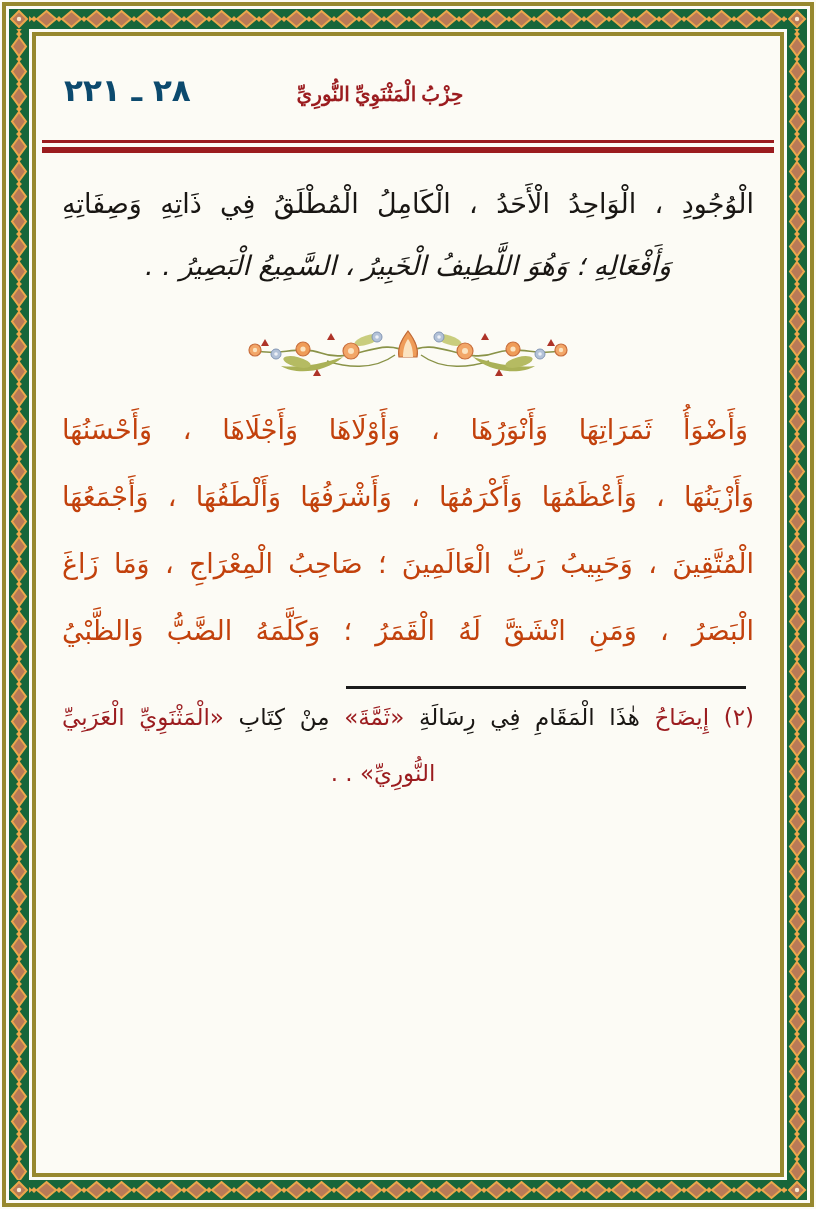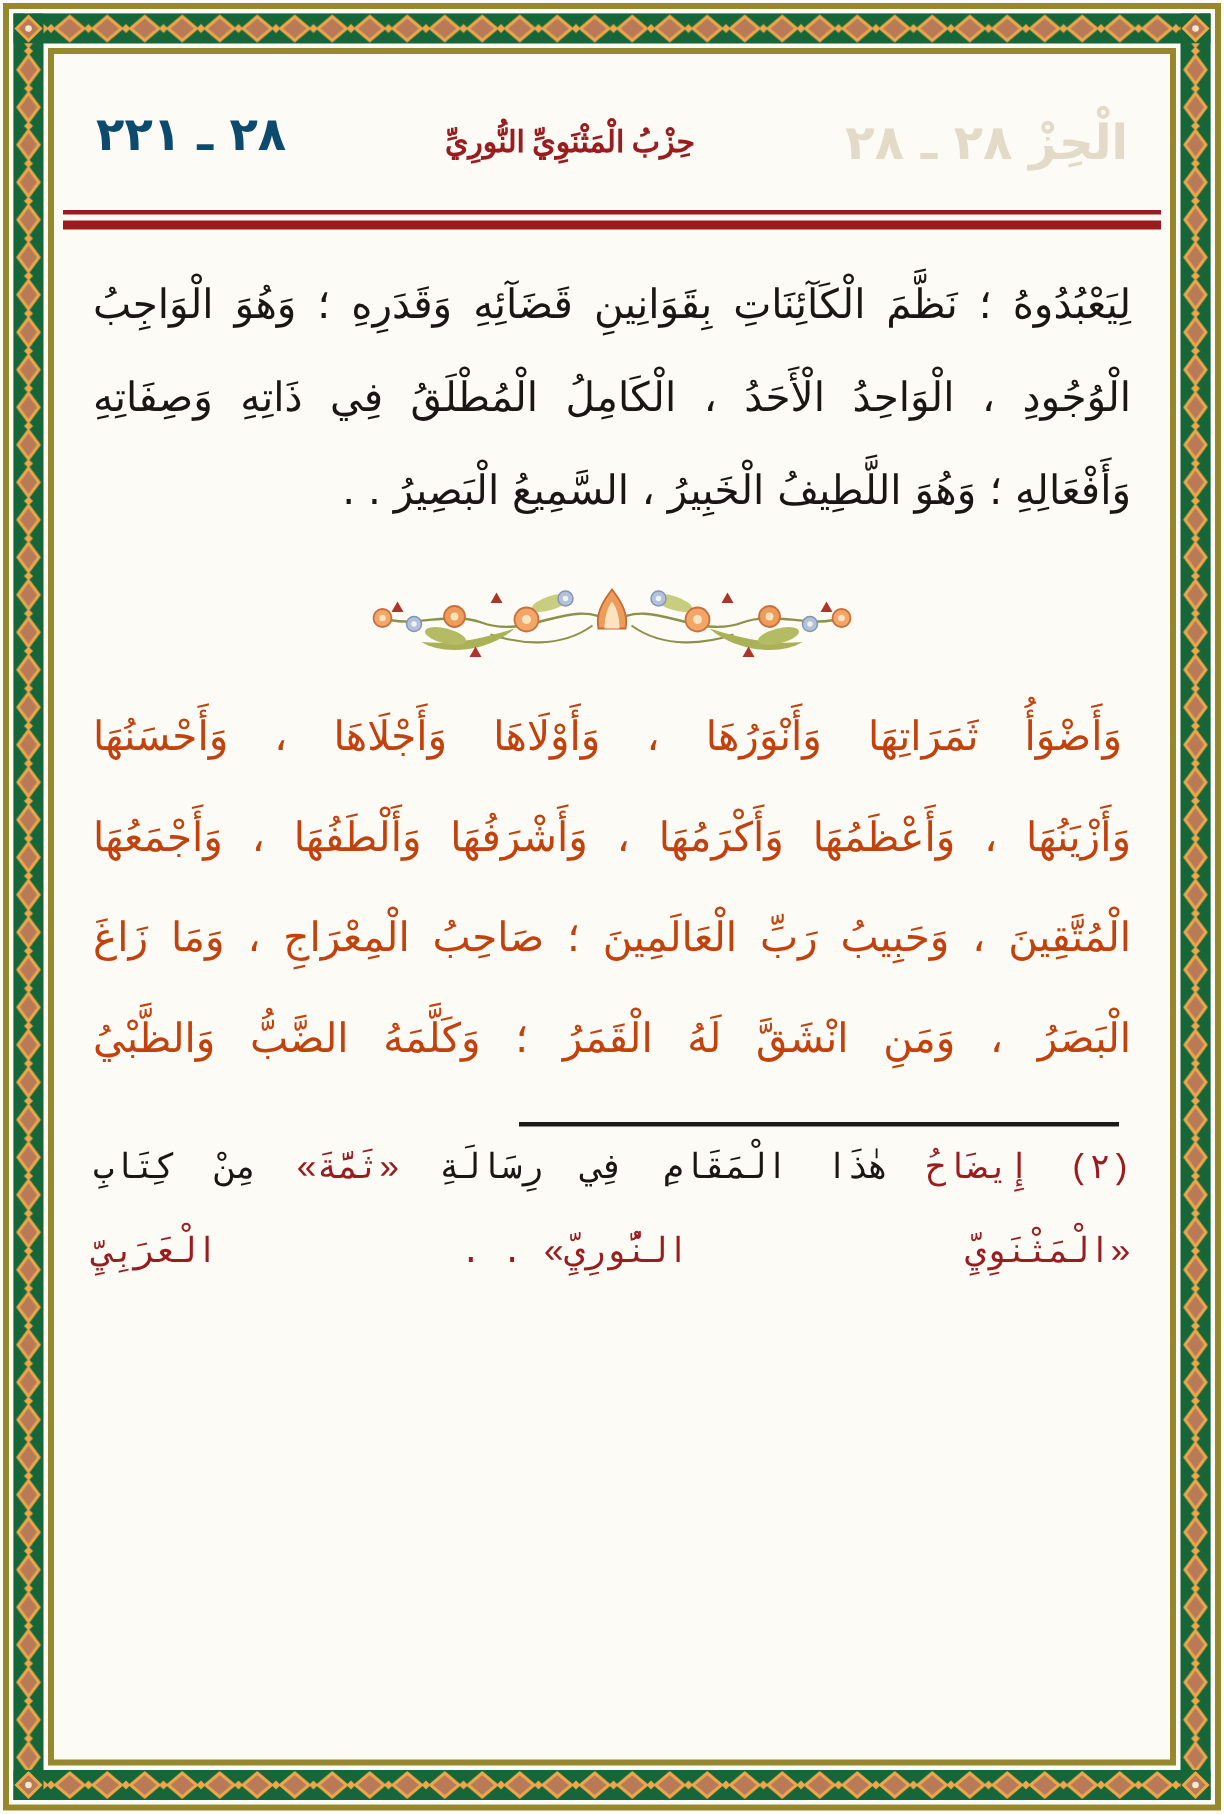--- a/index.html
+++ b/index.html
@@ -38,34 +38,34 @@
   .header .pagenums{
     position:absolute;left:2px;top:2px;z-index:2;
     font-size:31px;font-weight:bold;color:#0c4a6e;white-space:nowrap;
   }
   .red-rule{
     height:4px;margin:6px -20px 0 -20px;
     border-top:3px solid #9b1c1f;border-bottom:6px solid #9b1c1f;
   }
   .line{height:62px;line-height:62px;font-size:27px;white-space:nowrap;}
   .jline{text-align:justify;text-align-last:justify;white-space:normal;}
-  .cline{}
+  .cline{text-align:center;font-style:italic;}
   .p1{margin-top:20px;}
   .divider-wrap{margin:26px auto 0 auto;width:330px;height:55px;}
   .p2{margin-top:14px;}
   .p2 .first{padding-right:6px;}
   .p3{margin-top:18px;color:#c2410c;}
   .p3 .line{height:67px;line-height:67px;}
   .p3 .first{padding-right:6px;}
   .red{color:#9b1c1f;}
   .fnref{font-size:17px;vertical-align:7px;}
   .stamp{font-size:14px;letter-spacing:-0.5px;}
   .footnote{margin-top:22px;}
   .fn-rule{border-top:3px solid #1b1b1b;width:400px;margin-left:auto;margin-right:8px;}
-  .fn-line{font-size:23px;height:56px;line-height:56px;white-space:normal;font-family:Liberation Mono, monospace;}
+  .fn-line{font-size:23px;height:56px;line-height:56px;white-space:normal;}
   .fn-line.j{text-align:justify;text-align-last:justify;}
   .fn-line.end{text-align:center;padding-right:50px;color:#9b1c1f;}
 </style>
 </head>
 <body>
 
 <div class="edge-frame"></div>
 <div class="green-band"></div>
 
 <svg class="bs top" width="798" height="20">
@@ -129,29 +129,27 @@
   <path d="M10,2 L18,10 L10,18 L2,10 Z" fill="#b97a57" stroke="#eca74b" stroke-width="2"></path>
   <circle cx="10" cy="10" r="2.2" fill="#f7ead0"></circle>
 </svg>
 
 <div class="inner-white"></div>
 <div class="inner-frame"></div>
 
 <div class="content">
 
   <div class="header">
-    <span class="ghost">الْحِزْ ٢٨ ـ ٢٨</span>
     <span class="title">حِزْبُ الْمَثْنَوِيِّ النُّورِيِّ</span>
     <span class="pagenums">٢٨ ـ ٢٢١</span>
   </div>
 
   <div class="red-rule"></div>
 
   <div class="p1">
-    <div class="line jline">لِيَعْبُدُوهُ ؛ نَظَّمَ الْكَآئِنَاتِ بِقَوَانِينِ قَضَآئِهِ وَقَدَرِهِ ؛ وَهُوَ الْوَاجِبُ</div>
     <div class="line jline">الْوُجُودِ ، الْوَاحِدُ الْأَحَدُ ، الْكَامِلُ الْمُطْلَقُ فِي ذَاتِهِ وَصِفَاتِهِ</div>
     <div class="line cline">وَأَفْعَالِهِ ؛ وَهُوَ اللَّطِيفُ الْخَبِيرُ ، السَّمِيعُ الْبَصِيرُ . .</div>
   </div>
 
   <div class="divider-wrap">
     <svg width="330" height="55" viewBox="0 0 330 55">
       <g id="halfVine">
         <path d="M165,30 C138,12 110,42 78,30 C56,22 32,34 12,27" stroke="#8a9348" stroke-width="1.6" fill="none"></path>
         <path d="M152,32 C130,48 102,44 84,38" stroke="#8a9348" stroke-width="1.4" fill="none"></path>
         <path d="M100,34 C82,50 52,52 38,43 C58,45 78,41 100,34 Z" fill="#aab156"></path>

